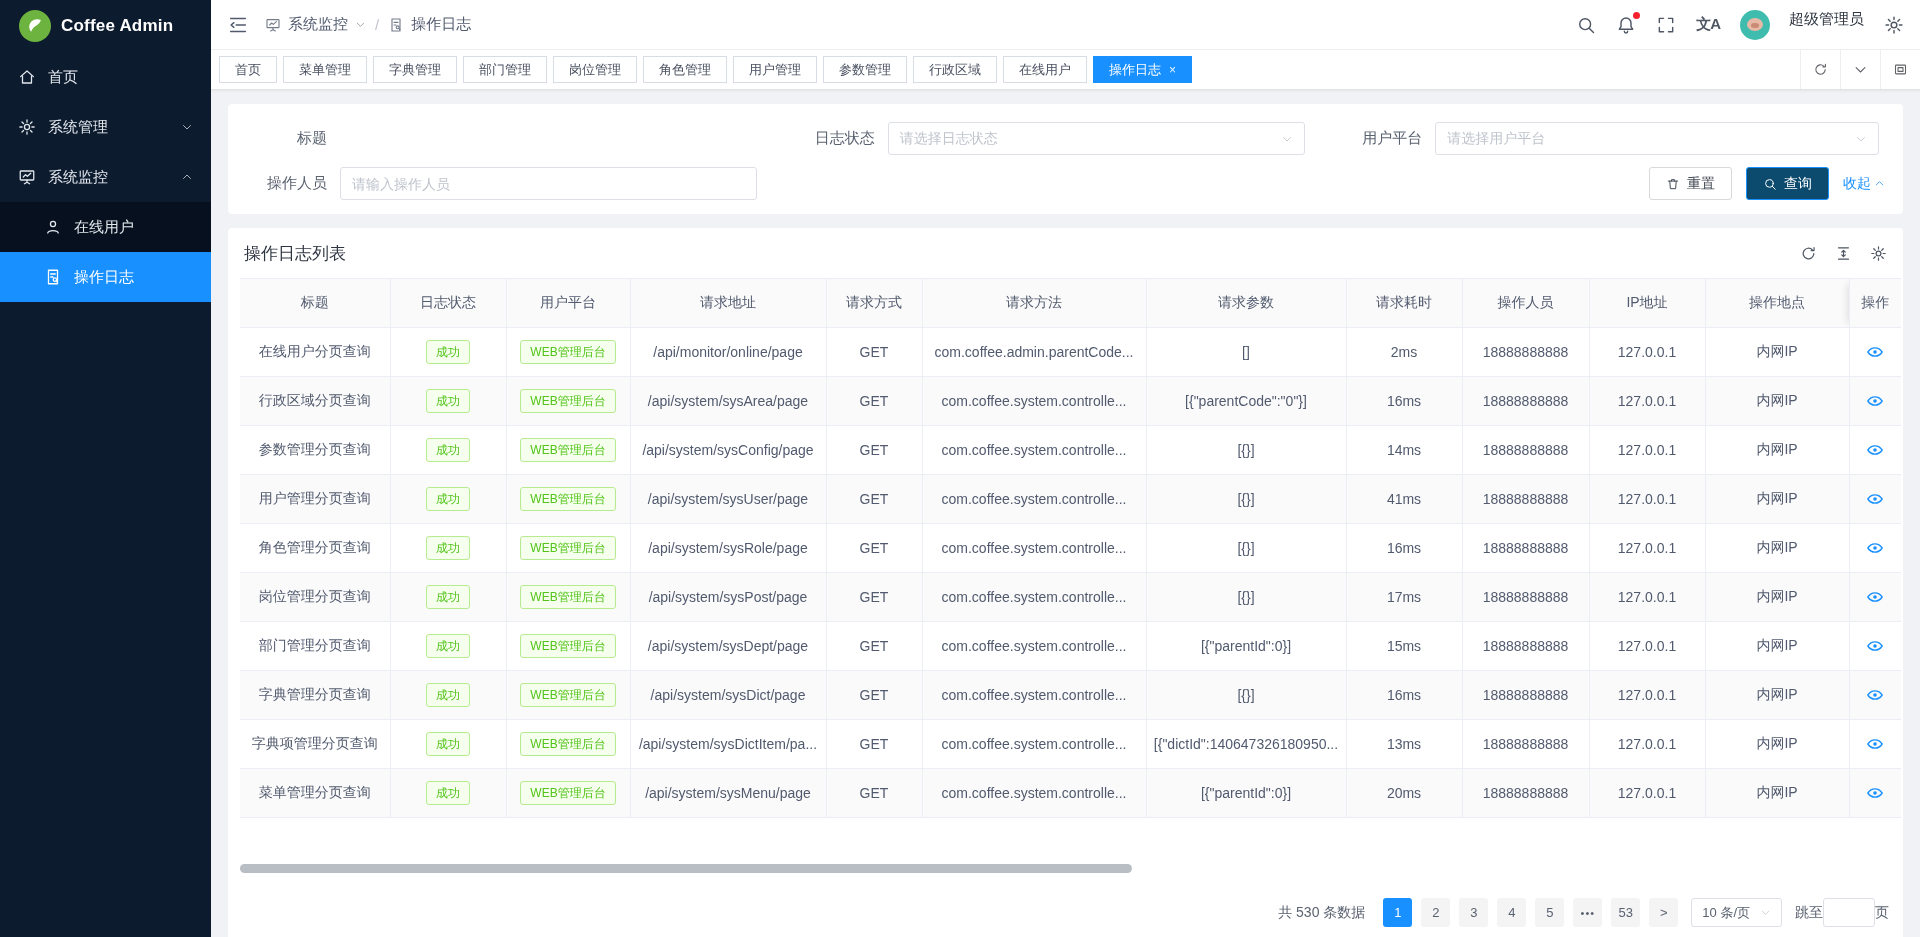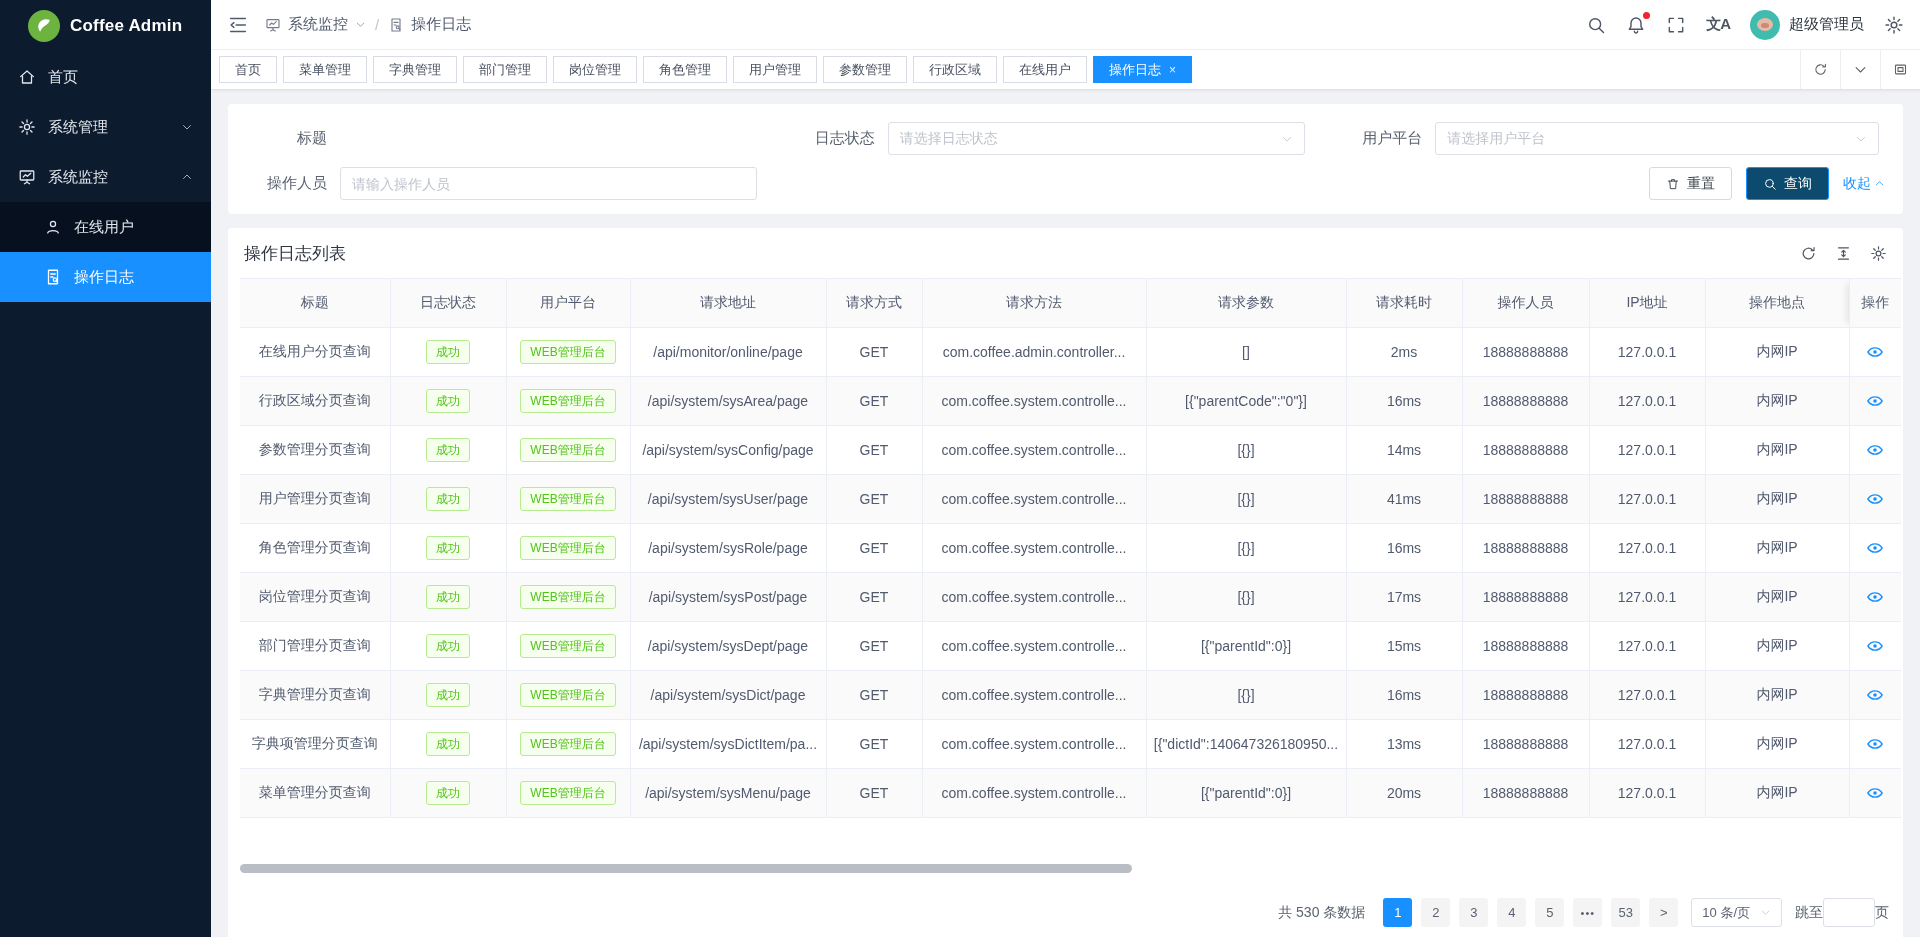--- a/index.html
+++ b/index.html
@@ -1,21 +1,21 @@
 <!DOCTYPE html>
 <html><head>
 <meta charset="utf-8">
 <style>
   * { margin:0; padding:0; box-sizing:border-box; }
   html,body { width:1920px; height:937px; overflow:hidden; font-family:"Liberation Sans","DejaVu Sans",sans-serif; background:#f0f2f5; }
   .app { display:flex; width:100%; height:100%; }
 
   
   .sidebar { width:211px; min-width:211px; height:100%; background:#0d1b2e; color:#dfe4ea; display:flex; flex-direction:column; }
-  .logo-row { height:52px; display:flex; align-items:center; padding:0 28px; gap:10px; }
+  .logo-row { height:52px; display:flex; align-items:center; padding:0 19px; gap:10px; }
   .logo-badge { width:32px; height:32px; border-radius:50%; background:#6db33f; display:flex; align-items:center; justify-content:center; }
   .app-title { color:#fff; font-size:17px; font-weight:bold; letter-spacing:.2px; }
   .menu { flex:1; }
   .menu-item { height:50px; display:flex; align-items:center; padding:0 18px; gap:12px; font-size:15px; cursor:pointer; color:#e3e8ee; }
   .menu-item .mi-icon { width:18px; height:18px; flex:none; display:flex; }
   .menu-item .mi-label { flex:1; }
   .menu-item .mi-chevron { width:12px; height:12px; display:flex; opacity:.85; }
   .submenu { background:#06101e; }
   .submenu .menu-item { padding-left:44px; }
   .submenu .menu-item.active { background:#1890ff; color:#fff; }
@@ -28,21 +28,21 @@
   .topbar { height:50px; background:#fff; border-bottom:1px solid #f0f0f0; display:flex; align-items:center; padding:0 16px; color:#515a6e; }
   .fold-btn { width:22px; height:22px; margin-right:16px; cursor:pointer; display:flex; }
   .breadcrumb { display:flex; align-items:center; gap:7px; font-size:15px; color:#515a6e; }
   .bc-icon { width:16px; height:16px; display:flex; opacity:.8; }
   .bc-chev { width:11px; height:11px; display:flex; opacity:.7; }
   .bc-sep { color:#c0c4cc; margin:0 2px; }
   .topbar-right { margin-left:auto; display:flex; align-items:center; gap:20px; }
   .tb-icon { width:20px; height:20px; display:flex; color:#4e5663; cursor:pointer; position:relative; }
   .tb-icon .dot { position:absolute; top:-3px; right:-4px; width:7px; height:7px; border-radius:50%; background:#f5222d; }
   .translate-glyph { font-size:15px; color:#4e5663; cursor:pointer; font-weight:bold; letter-spacing:-1px; }
-  .user-chip { display:flex; align-items:center; gap:9px; cursor:pointer; }
+  .user-chip { display:flex; gap:19px; cursor:pointer; }
   .avatar { width:30px; height:30px; border-radius:50%; background:#3fbcad; position:relative; overflow:hidden; flex:none; }
   .avatar::before { content:""; position:absolute; left:7px; top:8px; width:16px; height:13px; border-radius:50%; background:#e8b9a6; }
   .avatar::after { content:""; position:absolute; left:11px; top:13px; width:8px; height:5px; border-radius:45%; background:#c98b74; }
   .username { font-size:15px; color:#2d3540; }
 
   
   .tabbar { height:40px; background:#fff; border-bottom:1px solid #e2e2e2; box-shadow:0 1px 3px rgba(0,0,0,.06); display:flex; align-items:center; padding-left:8px; position:relative; z-index:2; }
   .tabs { flex:1; display:flex; align-items:center; gap:6px; overflow:hidden; }
   .tab { height:27px; display:flex; align-items:center; padding:0 15px; border:1px solid #d8dce5; background:#fff; color:#495060; font-size:13px; cursor:pointer; white-space:nowrap; }
   .tab.active { background:#1890ff; border-color:#1890ff; color:#fff; }
@@ -411,21 +411,21 @@
                 <th>操作</th>
               </tr>
             </thead>
           <tbody>
               <tr>
                 <td>在线用户分页查询</td>
                 <td><span class="tag">成功</span></td>
                 <td><span class="tag">WEB管理后台</span></td>
                 <td>/api/monitor/online/page</td>
                 <td>GET</td>
-                <td>com.coffee.admin.controller...</td>
+                <td>com.coffee.admin.parentCode...</td>
                 <td>[]</td>
                 <td>2ms</td>
                 <td>18888888888</td>
                 <td>127.0.0.1</td>
                 <td>内网IP</td>
                 <td>
   <span class="eye-btn">
     <svg class="s" viewBox="0 0 24 24" style="stroke-width:1.9;">
                       <path d="M2.5 12S6 6.5 12 6.5 21.5 12 21.5 12 18 17.5 12 17.5 2.5 12 2.5 12z"></path>
                       <circle cx="12" cy="12" r="2.4" fill="currentColor" stroke="none"></circle>

